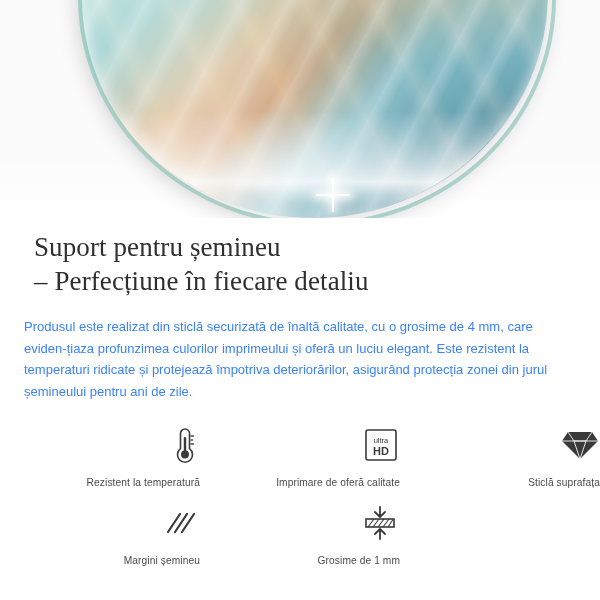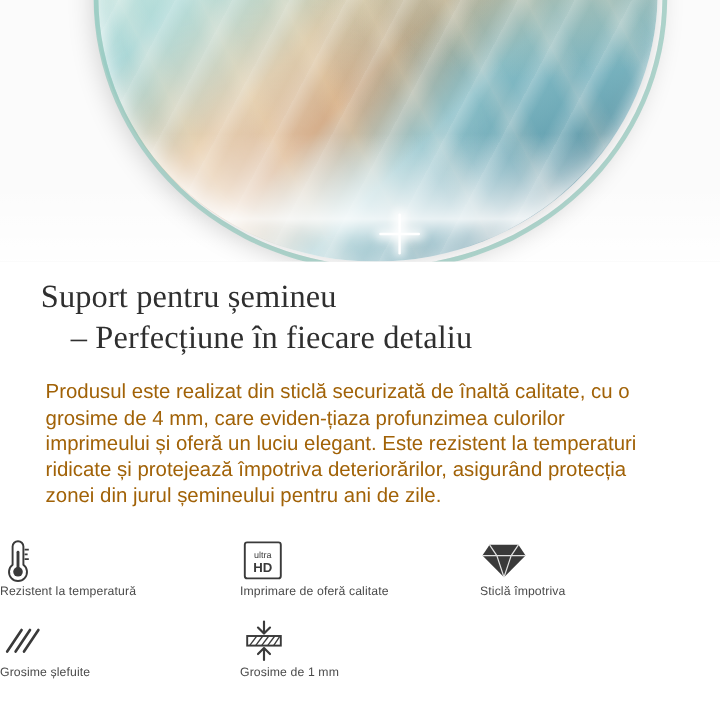--- a/index.html
+++ b/index.html
@@ -119,52 +119,52 @@
   .headline {
     font-family: "Liberation Serif", serif;
     font-size: 27px;
     line-height: 34px;
     color: #2f2f2f;
     margin: 12px 0 0 34px;
     width: 540px;
     font-weight: 400;
     letter-spacing: 0.1px;
   }
-  .headline .line2 { display: block; margin-left: 25px; }
+  .headline .line2 { display: block; }
 
   .paragraph {
-    margin: 18px 0 0 38px;
+    margin: 18px 0 0 24px;
     width: 524px;
-    font-size: 17px;
+    font-size: 13px;
     line-height: 21.5px;
-    color: #a16207;
+    color: #3b82f6;
   }
 
   
   .features {
     margin: 22px 0 0 0;
     display: grid;
     grid-template-columns: repeat(3, 1fr);
     row-gap: 14px;
     width: 600px;
   }
   .feature {
     display: flex;
     flex-direction: column;
-    align-items: flex-start;
+    align-items: flex-end;
     justify-content: flex-start;
   }
   .feature-icon {
     height: 42px;
     display: flex;
     align-items: center;
     justify-content: center;
   }
   .feature-label {
-    margin-top: 0;
+    margin-top: 11px;
     font-size: 10.2px;
     color: #4a4a4a;
     text-align: center;
     letter-spacing: 0.1px;
   }
   svg { display: block; }
 </style>
 </head>
 <body>
 
@@ -215,34 +215,34 @@
       </div>
 
 
       <div class="feature">
         <div class="feature-icon">
           <svg width="40" height="34" viewBox="0 0 40 34">
             <path d="M8 4 H32 L38 13 L20 31 L2 13 Z" fill="#3a3a3a"></path>
             <path d="M2 13 H38 M8 4 L14 13 L20 31 M32 4 L26 13 L20 31 M14 13 H26" stroke="#ffffff" stroke-width="1" fill="none" opacity="0.85"></path>
           </svg>
         </div>
-        <div class="feature-label">Sticlă împotriva</div>
+        <div class="feature-label">Sticlă suprafața</div>
       </div>
 
       <div class="feature">
         <div class="feature-icon">
           <svg width="38" height="34" viewBox="0 0 38 34">
             <g stroke="#3a3a3a" stroke-width="2.2" stroke-linecap="round">
               <line x1="6" y1="26" x2="18" y2="8"></line>
               <line x1="13" y1="26" x2="25" y2="8"></line>
               <line x1="20" y1="26" x2="32" y2="8"></line>
             </g>
           </svg>
         </div>
-        <div class="feature-label">Grosime șlefuite</div>
+        <div class="feature-label">Margini șemineu</div>
       </div>
 
       <div class="feature">
         <div class="feature-icon">
           <svg width="40" height="38" viewBox="0 0 40 38">
             <path d="M20 3 V11 M15 8 L20 13 L25 8" fill="none" stroke="#3a3a3a" stroke-width="1.8" stroke-linecap="round" stroke-linejoin="round"></path>
             <rect x="6" y="15" width="28" height="8" fill="none" stroke="#3a3a3a" stroke-width="1.6"></rect>
             <g stroke="#3a3a3a" stroke-width="1.1">
               <line x1="8" y1="23" x2="14" y2="15"></line>
               <line x1="13" y1="23" x2="19" y2="15"></line>

